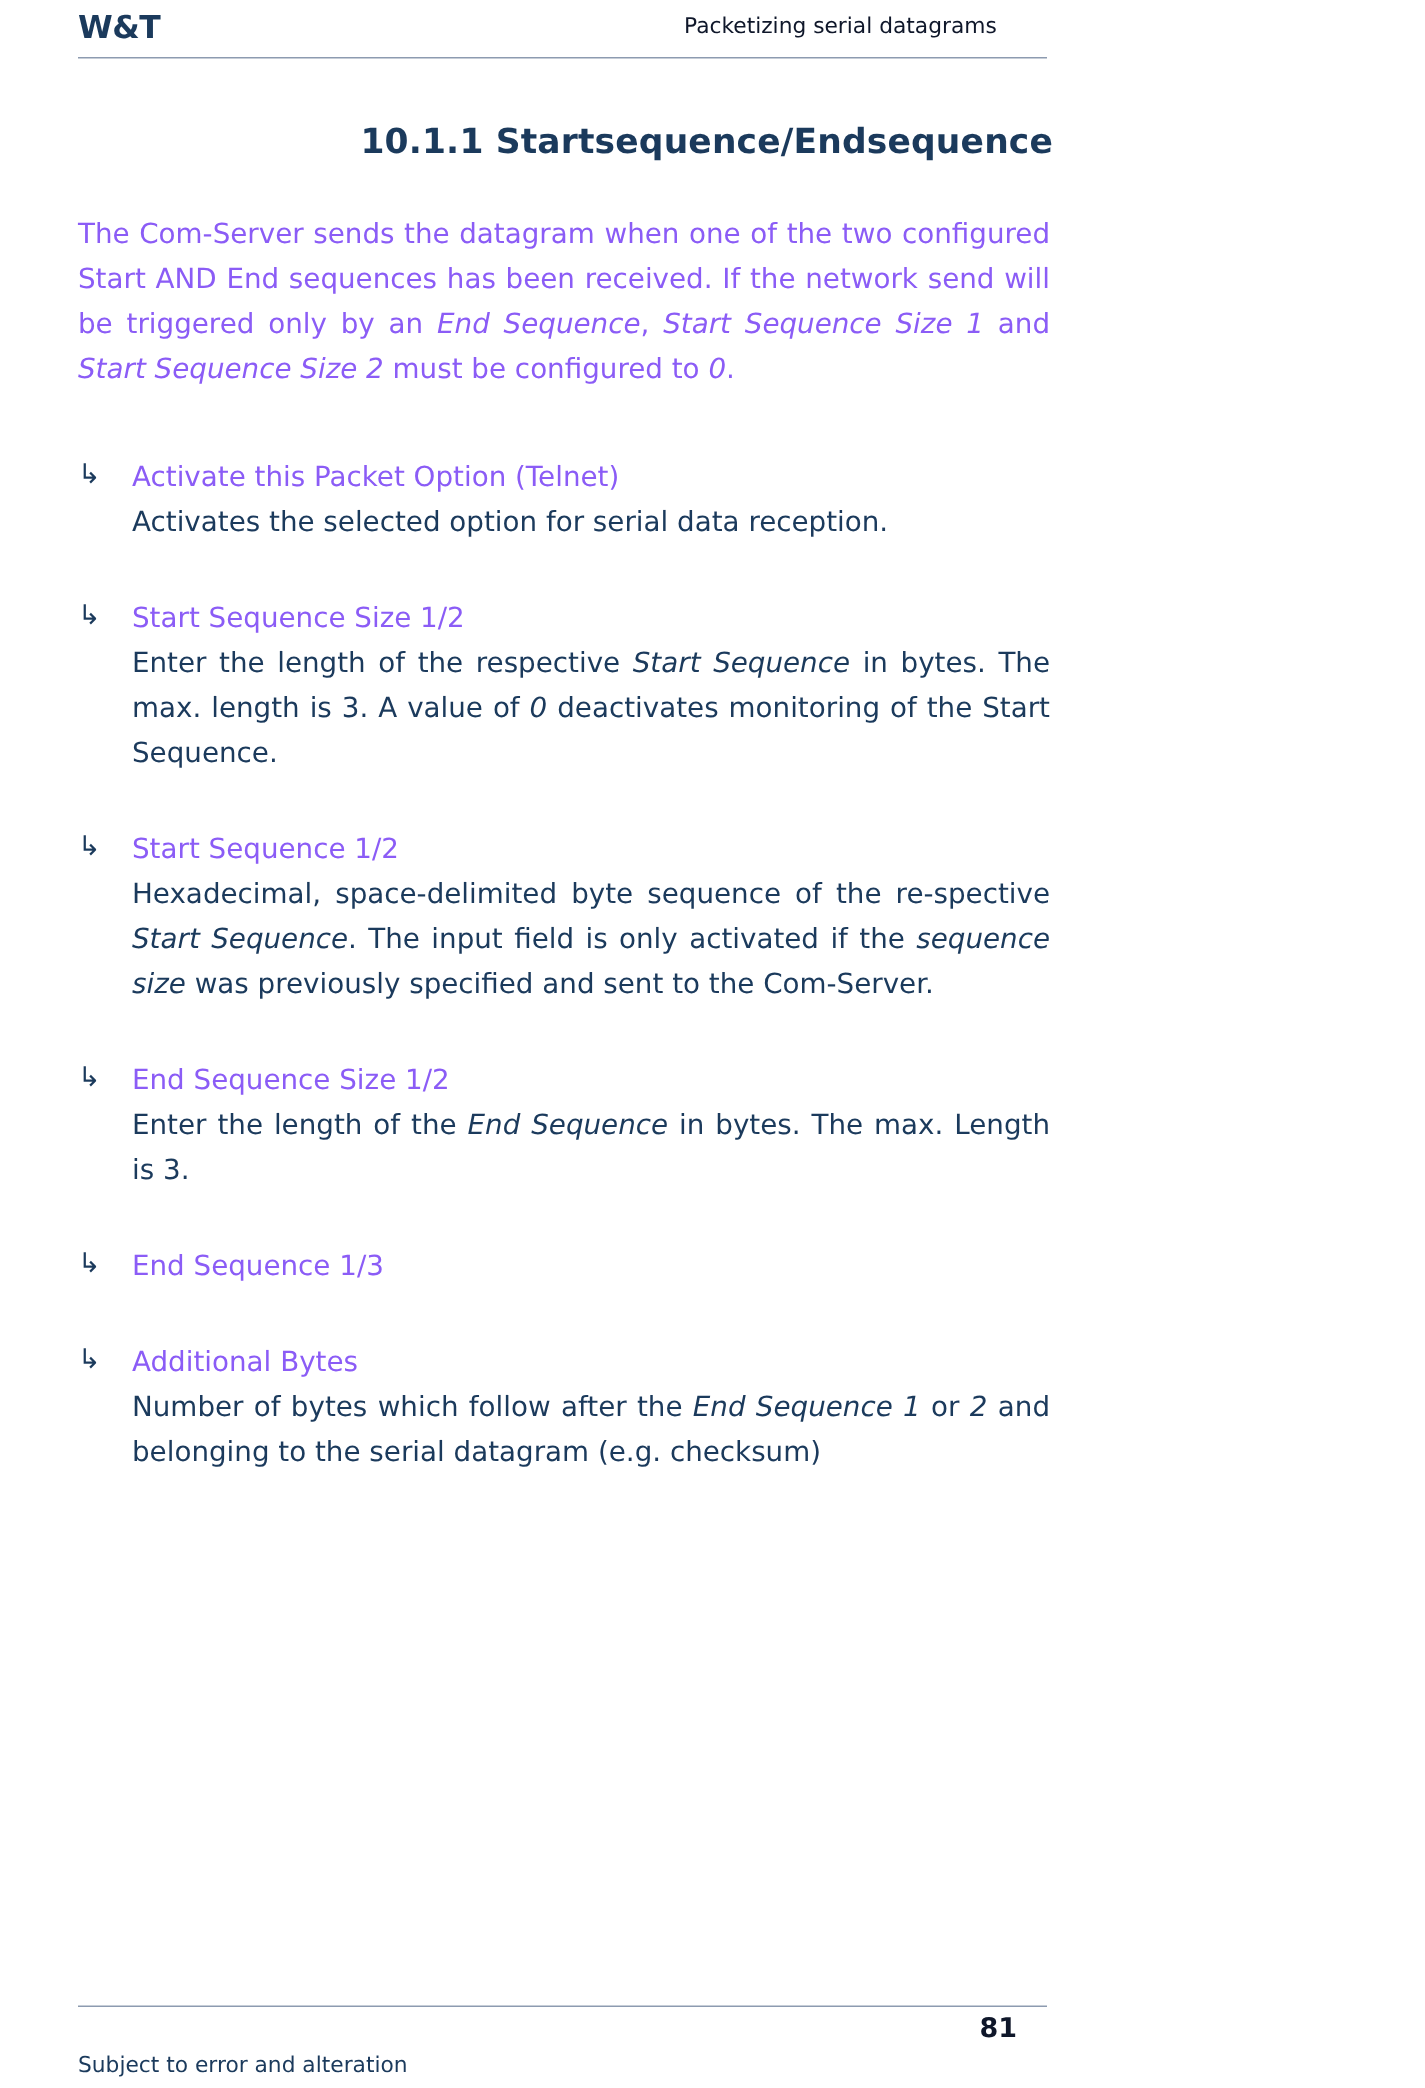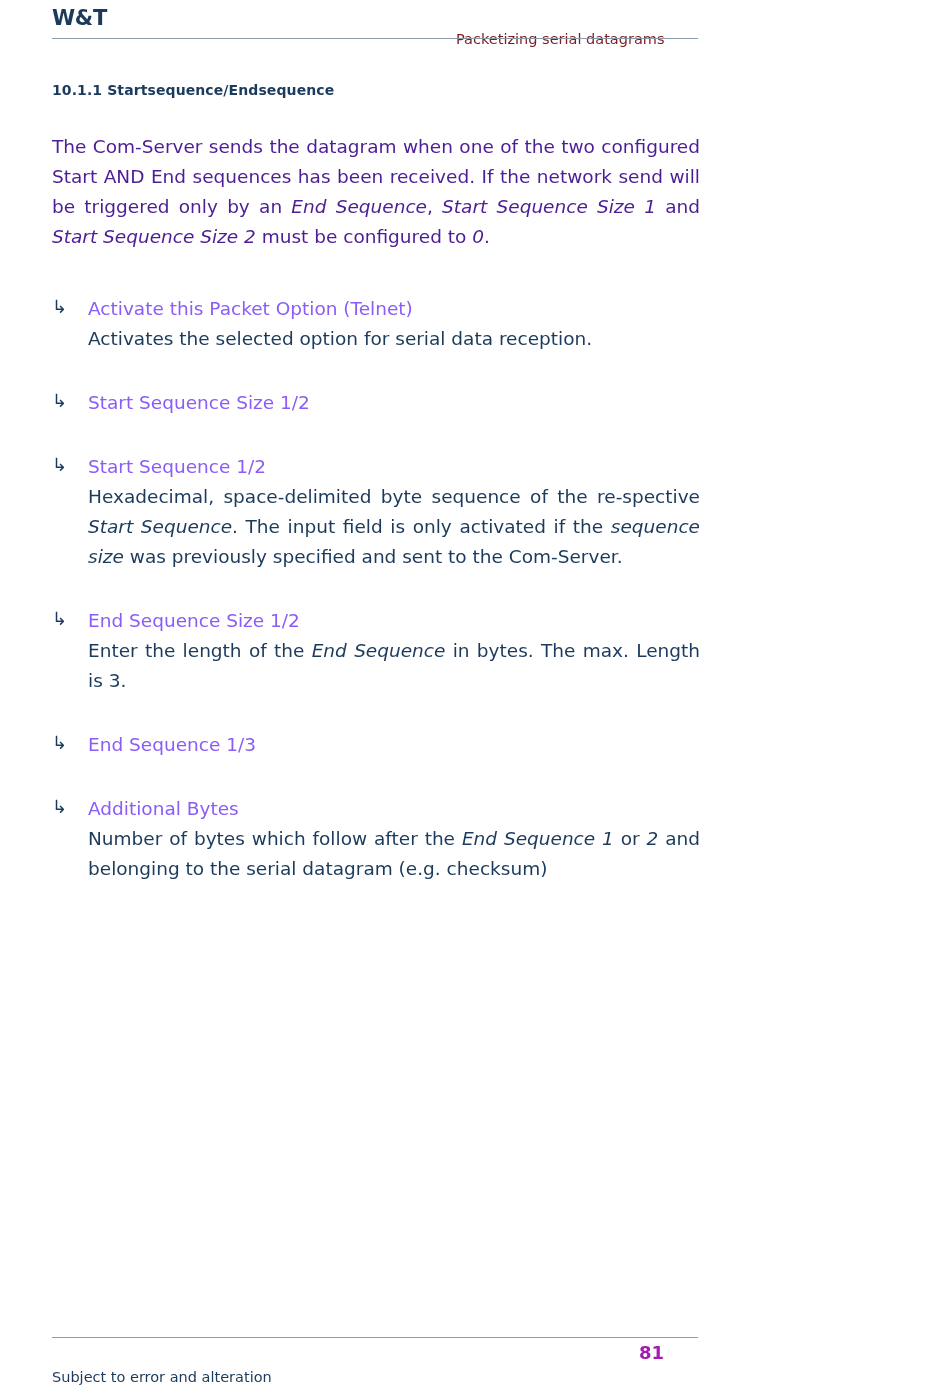--- a/index.html
+++ b/index.html
@@ -38,52 +38,52 @@
     font-size: 21px;
     font-weight: bold;
     letter-spacing: -0.3px;
     color: #1b3a5c;
   }
   .running-title {
     position: absolute;
     left: 404px;
     top: 4px;
     font-size: 14.5px;
-    color: #7f1d1d;
+    color: #0f172a;
     white-space: nowrap;
-    margin-top: 21px;
   }
   .header-rule {
     position: absolute;
     left: 52px;
     top: 38px;
     width: 646px;
     height: 1px;
     background: #8d9bb0;
   }
 
   
   .content {
     position: absolute;
     left: 52px;
     top: 82px;
     width: 650px;
   }
   h2.section-title {
     margin: 0 0 34px 0;
-    font-size: 14px;
+    font-size: 23px;
     font-weight: bold;
     color: #1b3a5c;
     letter-spacing: 0.1px;
+    text-align: right;
   }
   p.body-para {
     margin: 0 0 42px 0;
     font-size: 18.5px;
     line-height: 30px;
-    color: #4c1d95;
+    color: #8b5cf6;
     text-align: justify;
     text-justify: inter-word;
     width: 648px;
   }
   p.body-para i { font-style: italic; }
 
   .item {
     position: relative;
     margin: 0 0 34px 0;
     padding-left: 36px;
@@ -128,27 +128,27 @@
     position: absolute;
     left: 52px;
     top: 1347px;
     font-size: 14.5px;
     color: #1b3a5c;
     white-space: nowrap;
     margin-top: 22px;
   }
   .page-number {
     position: absolute;
-    left: 611px;
+    left: 625px;
     top: 1342px;
     width: 53px;
     text-align: right;
     font-size: 18px;
     font-weight: bold;
-    color: #a21caf;
+    color: #0f172a;
   }
 </style>
 </head>
 <body>
 
 <div class="page">
 
   <div class="header">
     <div class="brand">W&amp;T</div>
     <div class="running-title">Packetizing serial datagrams</div>
@@ -163,20 +163,21 @@
 
     <div class="item">
       <span class="arrow">↳</span>
       <span class="item-title">Activate this Packet Option (Telnet)</span>
       <span class="item-desc"><span>Activates the selected option for serial data reception.</span></span>
     </div>
 
     <div class="item">
       <span class="arrow">↳</span>
       <span class="item-title">Start Sequence Size 1/2</span>
+      <span class="item-desc"><span>Enter the length of the respective </span><i>Start Sequence</i><span> in bytes. The max. length is 3. A value of </span><i>0</i><span> deactivates monitoring of the Start Sequence.</span></span>
     </div>
 
     <div class="item">
       <span class="arrow">↳</span>
       <span class="item-title">Start Sequence 1/2</span>
       <span class="item-desc"><span>Hexadecimal, space-delimited byte sequence of the re-spective </span><i>Start Sequence</i><span>. The input field is only activated if the </span><i>sequence size</i><span> was previously specified and sent to the Com-Server.</span></span>
     </div>
 
     <div class="item">
       <span class="arrow">↳</span>

